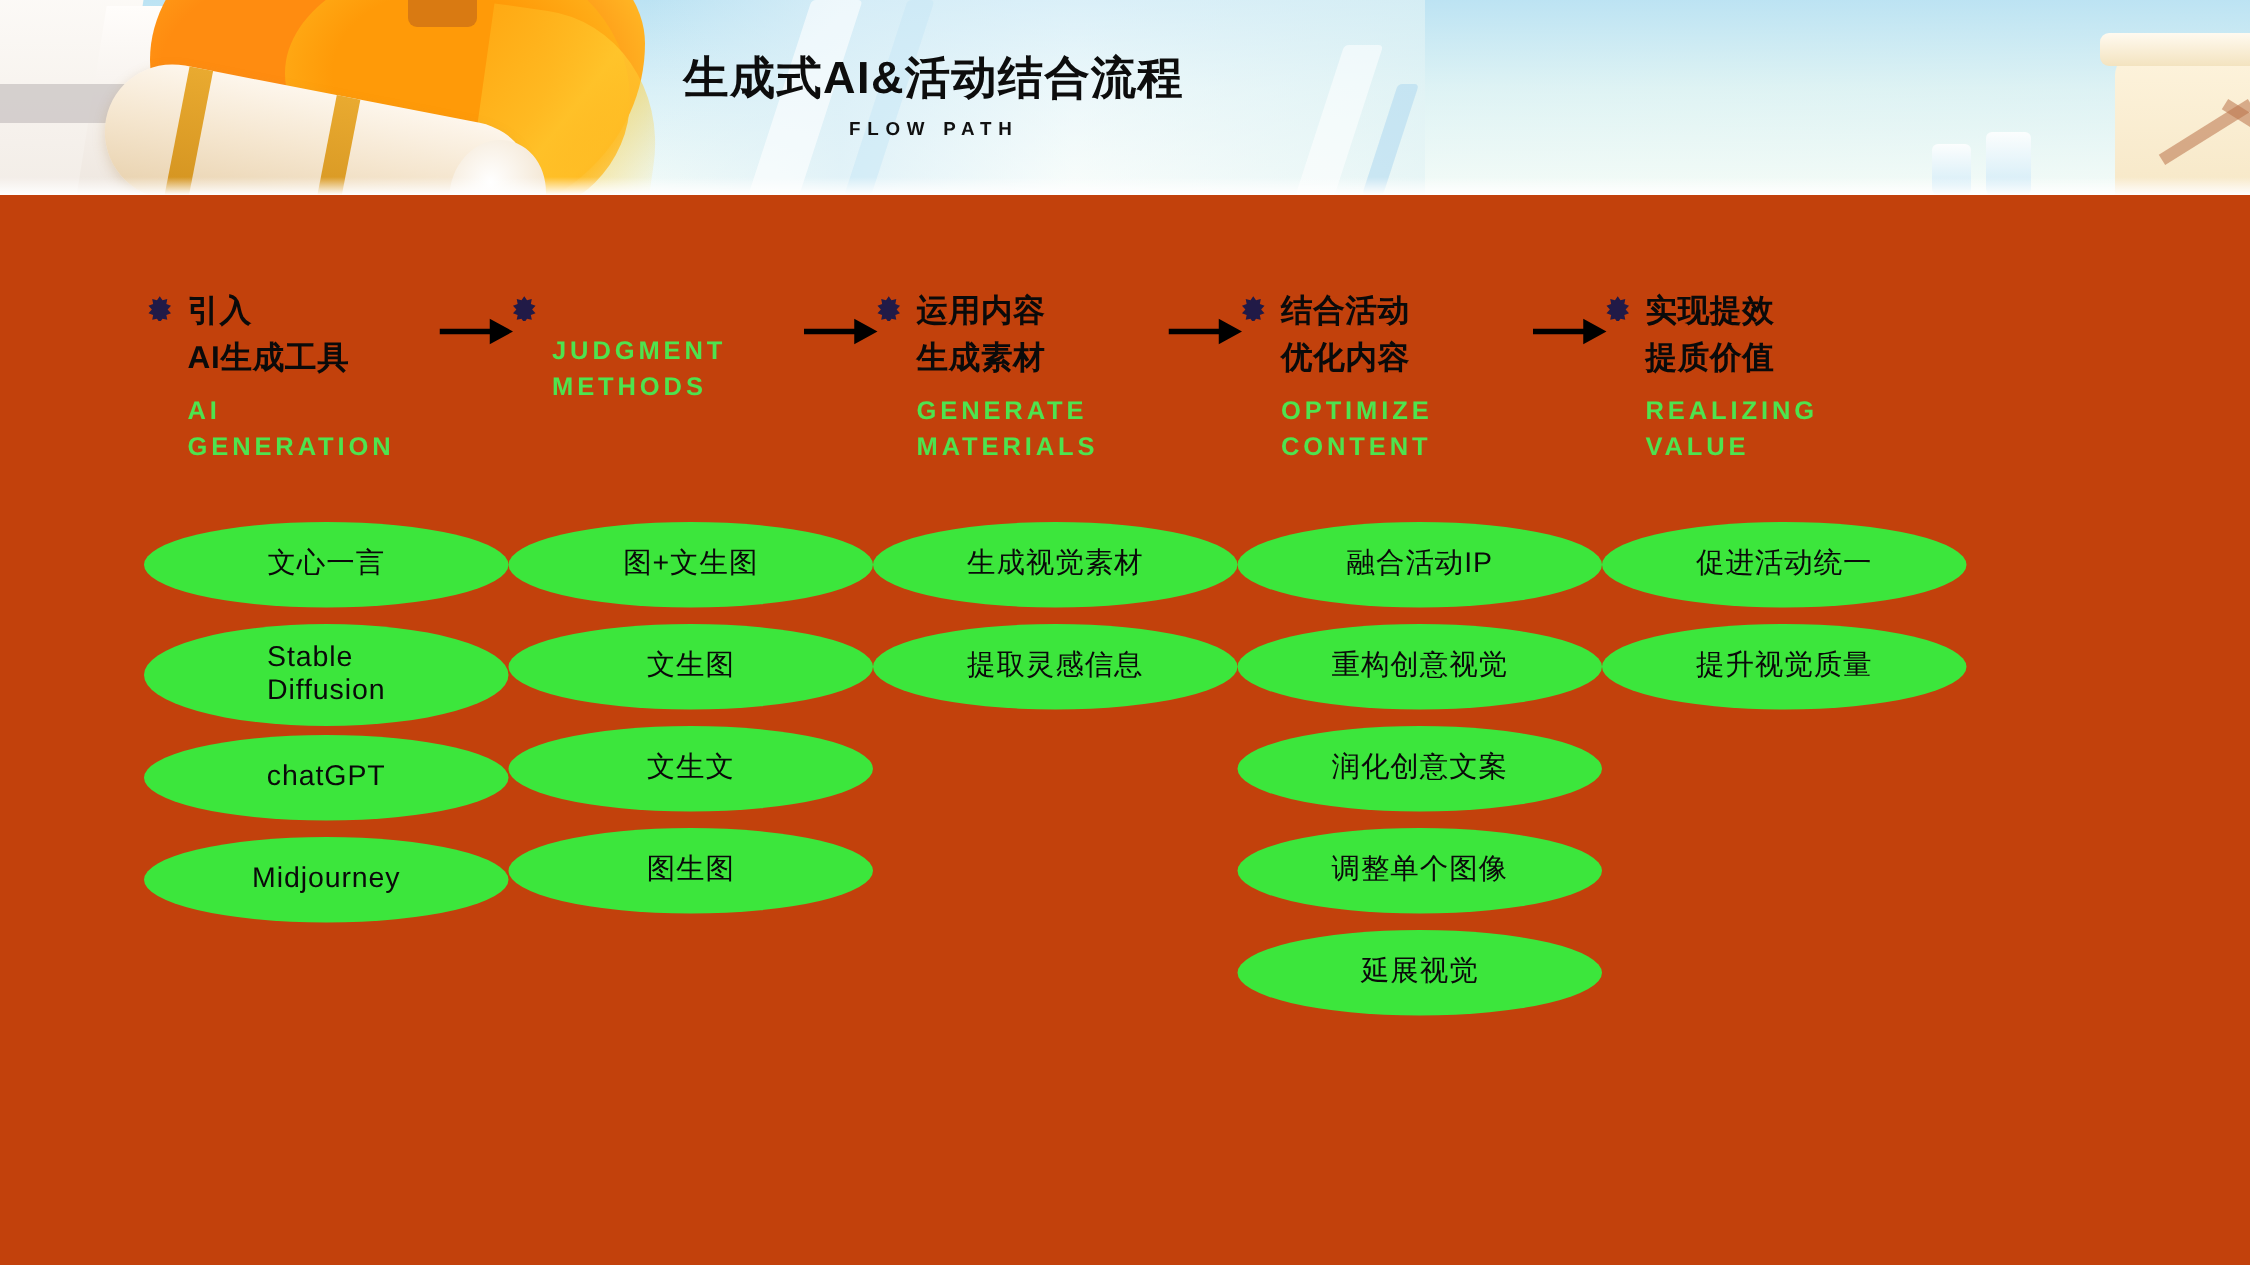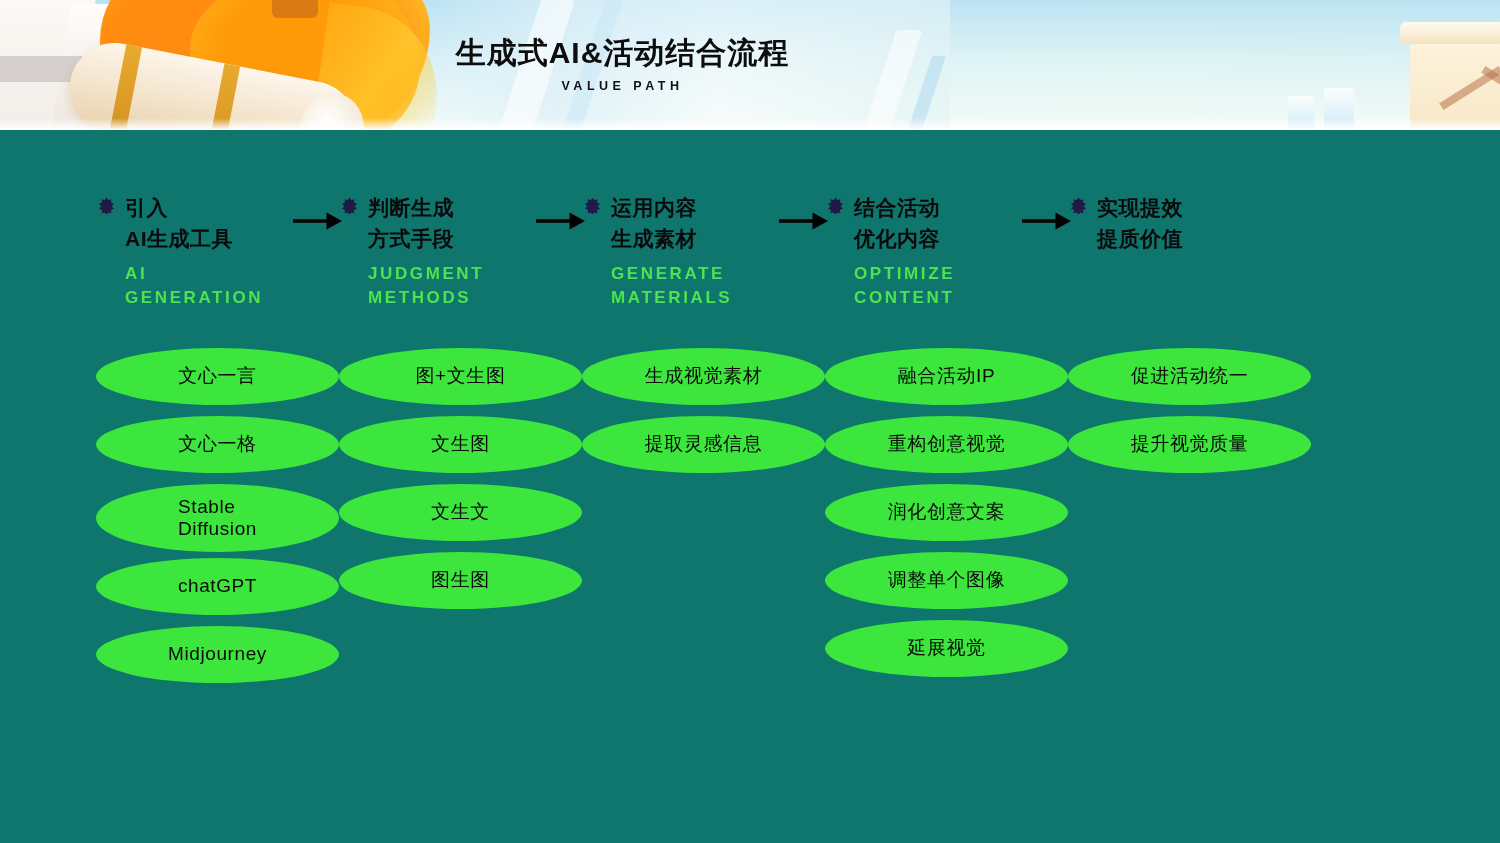--- a/index.html
+++ b/index.html
@@ -162,21 +162,21 @@
     background: linear-gradient(180deg, rgba(255,255,255,0) 0%, #ffffff 100%);
     z-index: 6;
   }
 
   
   .flow {
     position: absolute;
     left: 0; top: 130px;
     width: 1500px;
     height: 713px;
-    background: #0f766e;
+    background: #c2410c;
   }
 
   .columns {
     position: absolute;
     left: 96px;
     top: 62px;
     width: 1320px;
     display: flex;
     flex-direction: row;
     align-items: flex-start;
@@ -280,21 +280,21 @@
   <div class="mist-streak m4"></div>
   <div class="r-ice i1"></div>
   <div class="r-ice i2"></div>
   <div class="r-pillar"></div>
   <div class="r-pillar-top"></div>
   <div class="r-roof"></div>
   <div class="r-roof2"></div>
 
   <div class="banner-title-wrap">
     <div class="banner-title">生成式AI&amp;活动结合流程</div>
-    <div class="banner-sub">VALUE PATH</div>
+    <div class="banner-sub">FLOW PATH</div>
   </div>
   <div class="banner-bottom-fade"></div>
 </div>
 
 <div class="flow">
   <div class="columns" id="columns">
       <div class="column">
         <div class="col-head">
           <div class="head-row">
             <span class="bullet"><svg viewBox="0 0 24 24" width="17" height="17" aria-hidden="true">
@@ -306,43 +306,38 @@
           <div class="head-sub">AI
 GENERATION</div>
           <span class="arrow"><svg viewBox="0 0 50 30" width="50" height="30" aria-hidden="true">
               <path fill="#000000" d="M0 13.2 H33.5 V6.5 L49 15 L33.5 23.5 V16.8 H0 Z"></path>
             </svg></span>
         </div>
         <div class="pills">
           <div class="pill">
             <span class="pill-label">文心一言</span>
           </div>
-          <div class="pill">
-            <span class="pill-label">文心一格</span>
-          </div>
           <div class="pill tall">
             <span class="pill-label">Stable
 Diffusion</span>
           </div>
           <div class="pill">
             <span class="pill-label">chatGPT</span>
           </div>
           <div class="pill">
             <span class="pill-label">Midjourney</span>
           </div>
         </div>
       </div>
       <div class="column">
         <div class="col-head">
           <div class="head-row">
             <span class="bullet"><svg viewBox="0 0 24 24" width="17" height="17" aria-hidden="true">
                 <path fill="#211A47" d="M12 0.6 L14.6 4.4 L19.1 3.3 L18.2 7.9 L22.6 9.6 L19.4 13.1 L22.6 16.6 L18.2 18.3 L19.1 22.9 L14.6 21.8 L12 25.6 L9.4 21.8 L4.9 22.9 L5.8 18.3 L1.4 16.6 L4.6 13.1 L1.4 9.6 L5.8 7.9 L4.9 3.3 L9.4 4.4 Z"></path>
               </svg></span>
-            <span class="head-title">判断生成
-方式手段</span>
           </div>
           <div class="head-sub">JUDGMENT
 METHODS</div>
           <span class="arrow"><svg viewBox="0 0 50 30" width="50" height="30" aria-hidden="true">
               <path fill="#000000" d="M0 13.2 H33.5 V6.5 L49 15 L33.5 23.5 V16.8 H0 Z"></path>
             </svg></span>
         </div>
         <div class="pills">
           <div class="pill">
             <span class="pill-label">图+文生图</span>
@@ -417,20 +412,22 @@
       </div>
       <div class="column">
         <div class="col-head">
           <div class="head-row">
             <span class="bullet"><svg viewBox="0 0 24 24" width="17" height="17" aria-hidden="true">
                 <path fill="#211A47" d="M12 0.6 L14.6 4.4 L19.1 3.3 L18.2 7.9 L22.6 9.6 L19.4 13.1 L22.6 16.6 L18.2 18.3 L19.1 22.9 L14.6 21.8 L12 25.6 L9.4 21.8 L4.9 22.9 L5.8 18.3 L1.4 16.6 L4.6 13.1 L1.4 9.6 L5.8 7.9 L4.9 3.3 L9.4 4.4 Z"></path>
               </svg></span>
             <span class="head-title">实现提效
 提质价值</span>
           </div>
+          <div class="head-sub">REALIZING
+VALUE</div>
         </div>
         <div class="pills">
           <div class="pill">
             <span class="pill-label">促进活动统一</span>
           </div>
           <div class="pill">
             <span class="pill-label">提升视觉质量</span>
           </div>
         </div>
       </div>

